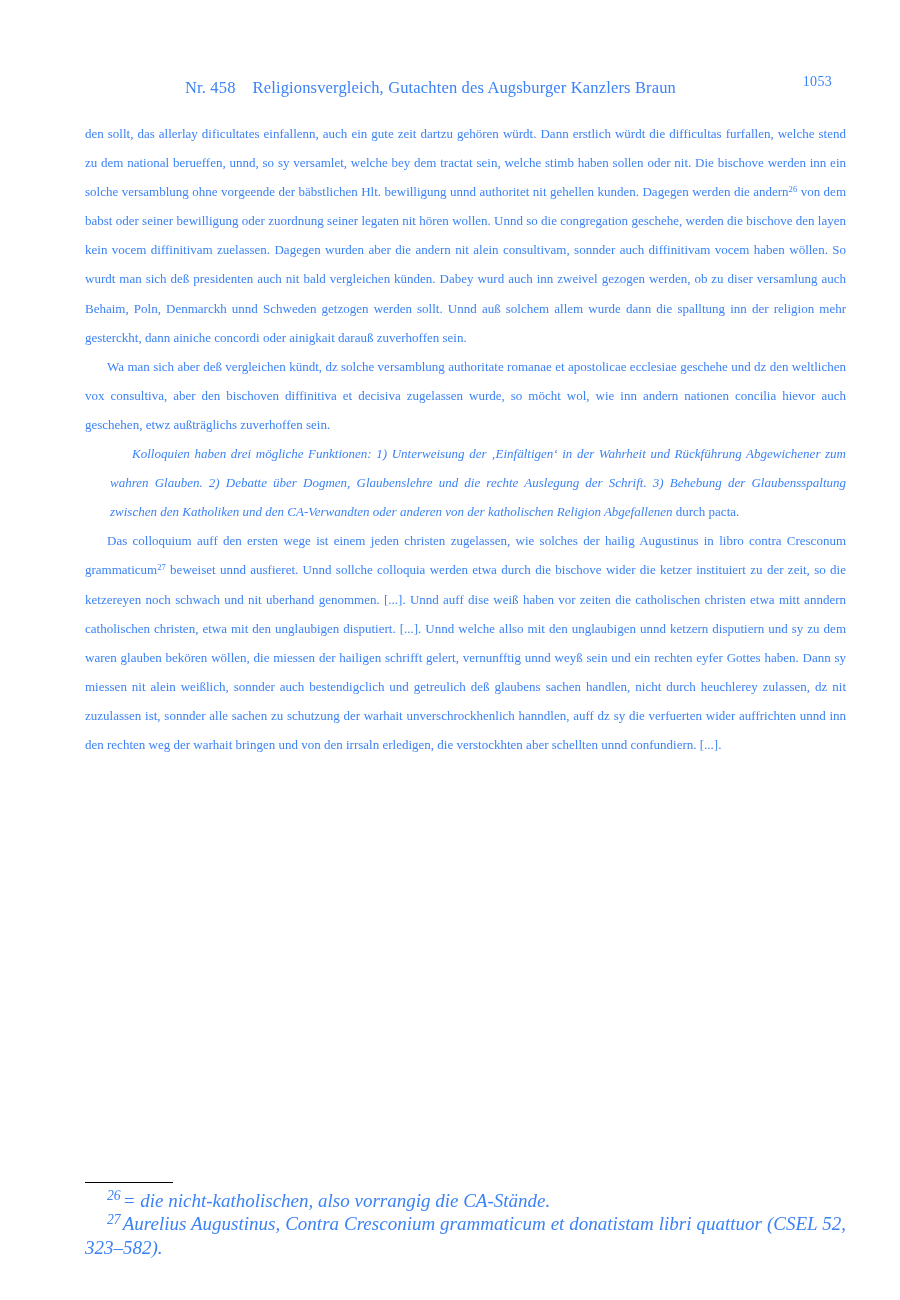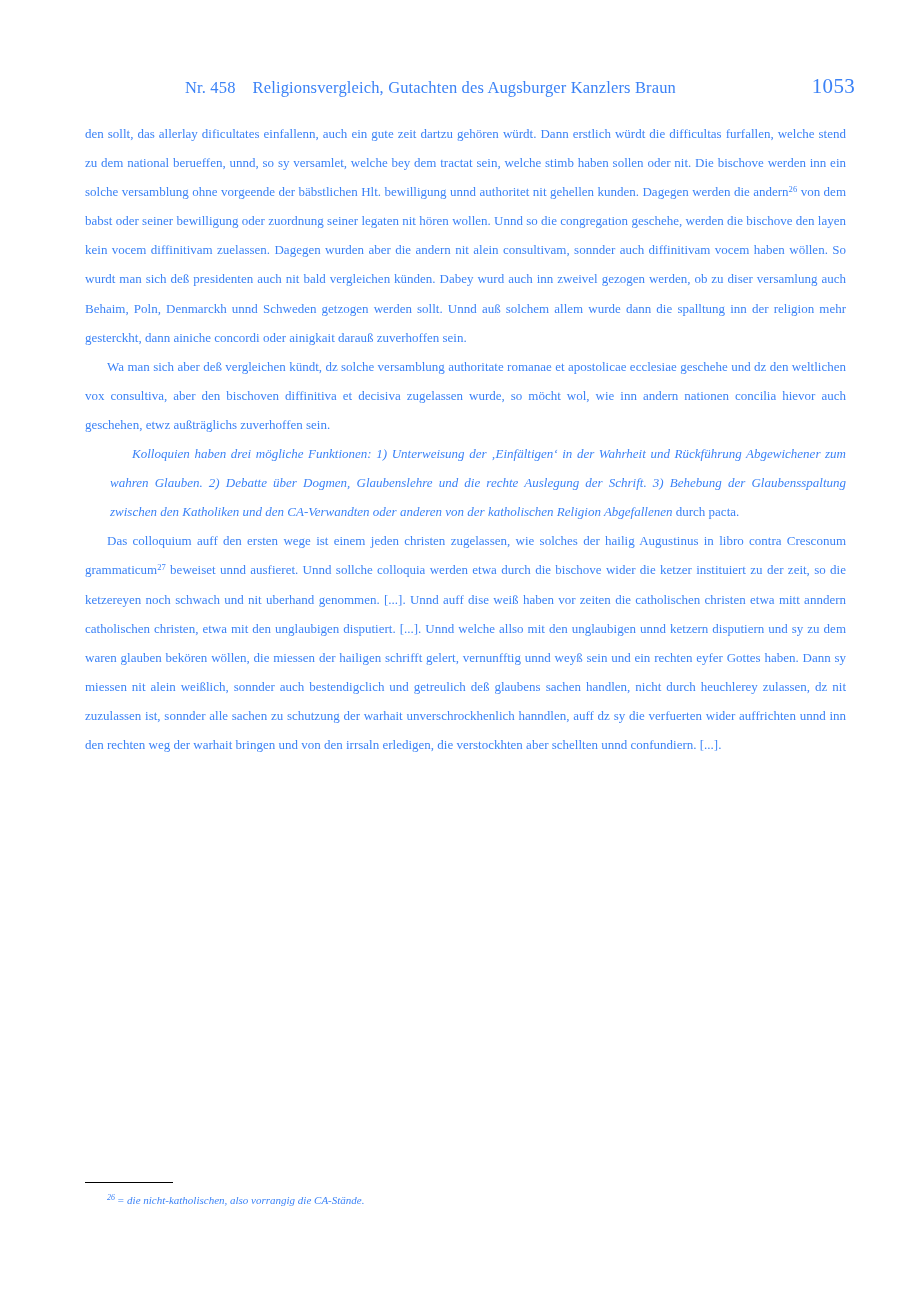--- a/index.html
+++ b/index.html
@@ -40,23 +40,23 @@
   }
   .rh-number {
     white-space: nowrap;
   }
   .rh-title {
     margin-left: 17px;
     white-space: nowrap;
   }
   .folio {
     position: absolute;
-    right: 45px;
+    right: 68px;
     top: 74px;
-    font-size: 21px;
+    font-size: 14px;
     letter-spacing: 0.3px;
   }
 
   
   .body-text {
     position: absolute;
     left: 85px;
     top: 119px;
     width: 761px;
     font-size: 13px;
@@ -88,21 +88,21 @@
     vertical-align: 0.52em;
   }
 
   
   .footnotes {
     position: absolute;
     left: 85px;
     top: 1182px;
     width: 761px;
     font-style: italic;
-    font-size: 11px;
+    font-size: 19px;
     line-height: 23.4px;
     text-align: justify;
   }
   .fn-rule {
     width: 88px;
     height: 1px;
     background: #000;
     margin: 0 0 6px 0;
   }
   .footnotes p {
@@ -139,15 +139,16 @@
 
     <p class="summary"><span>Kolloquien haben drei mögliche Funktionen: 1) Unterweisung der ‚Einfältigen‘ in der Wahrheit und Rückführung Abgewichener zum wahren Glauben. 2) Debatte über Dogmen, Glaubenslehre und die rechte Auslegung der Schrift. 3) Behebung der Glaubensspaltung zwischen den Katholiken und den CA-Verwandten oder anderen von der katholischen Religion Abgefallenen</span><span class="roman-tail"> durch pacta.</span></p>
 
     <p class="indent"><span>Das colloquium auff den ersten wege ist einem jeden christen zugelassen, wie solches der hailig Augustinus in libro contra Cresconum grammaticum</span><sup class="fn">27</sup><span> beweiset unnd ausfieret. Unnd sollche colloquia werden etwa durch die bischove wider die ketzer instituiert zu der zeit, so die ketzereyen noch schwach und nit uberhand genommen. [...]. Unnd auff dise weiß haben vor zeiten die catholischen christen etwa mitt anndern catholischen christen, etwa mit den unglaubigen disputiert. [...]. Unnd welche allso mit den unglaubigen unnd ketzern disputiern und sy zu dem waren glauben bekören wöllen, die miessen der hailigen schrifft gelert, vernunfftig unnd weyß sein und ein rechten eyfer Gottes haben. Dann sy miessen nit alein weißlich, sonnder auch bestendigclich und getreulich deß glaubens sachen handlen, nicht durch heuchlerey zulassen, dz nit zuzulassen ist, sonnder alle sachen zu schutzung der warhait unverschrockhenlich hanndlen, auff dz sy die verfuerten wider auffrichten unnd inn den rechten weg der warhait bringen und von den irrsaln erledigen, die verstockhten aber schellten unnd confundiern. [...].</span></p>
 
   </div>
 
   <div class="footnotes">
     <div class="fn-rule"></div>
     <p><sup class="fn">26</sup><span>= die nicht-katholischen, also vorrangig die CA-Stände.</span></p>
+    <p><sup class="fn">27</sup><span>Aurelius Augustinus, Contra Cresconium grammaticum et donatistam libri quattuor (CSEL 52, 323–582).</span></p>
   </div>
 
 </div>
 
 </body></html>

